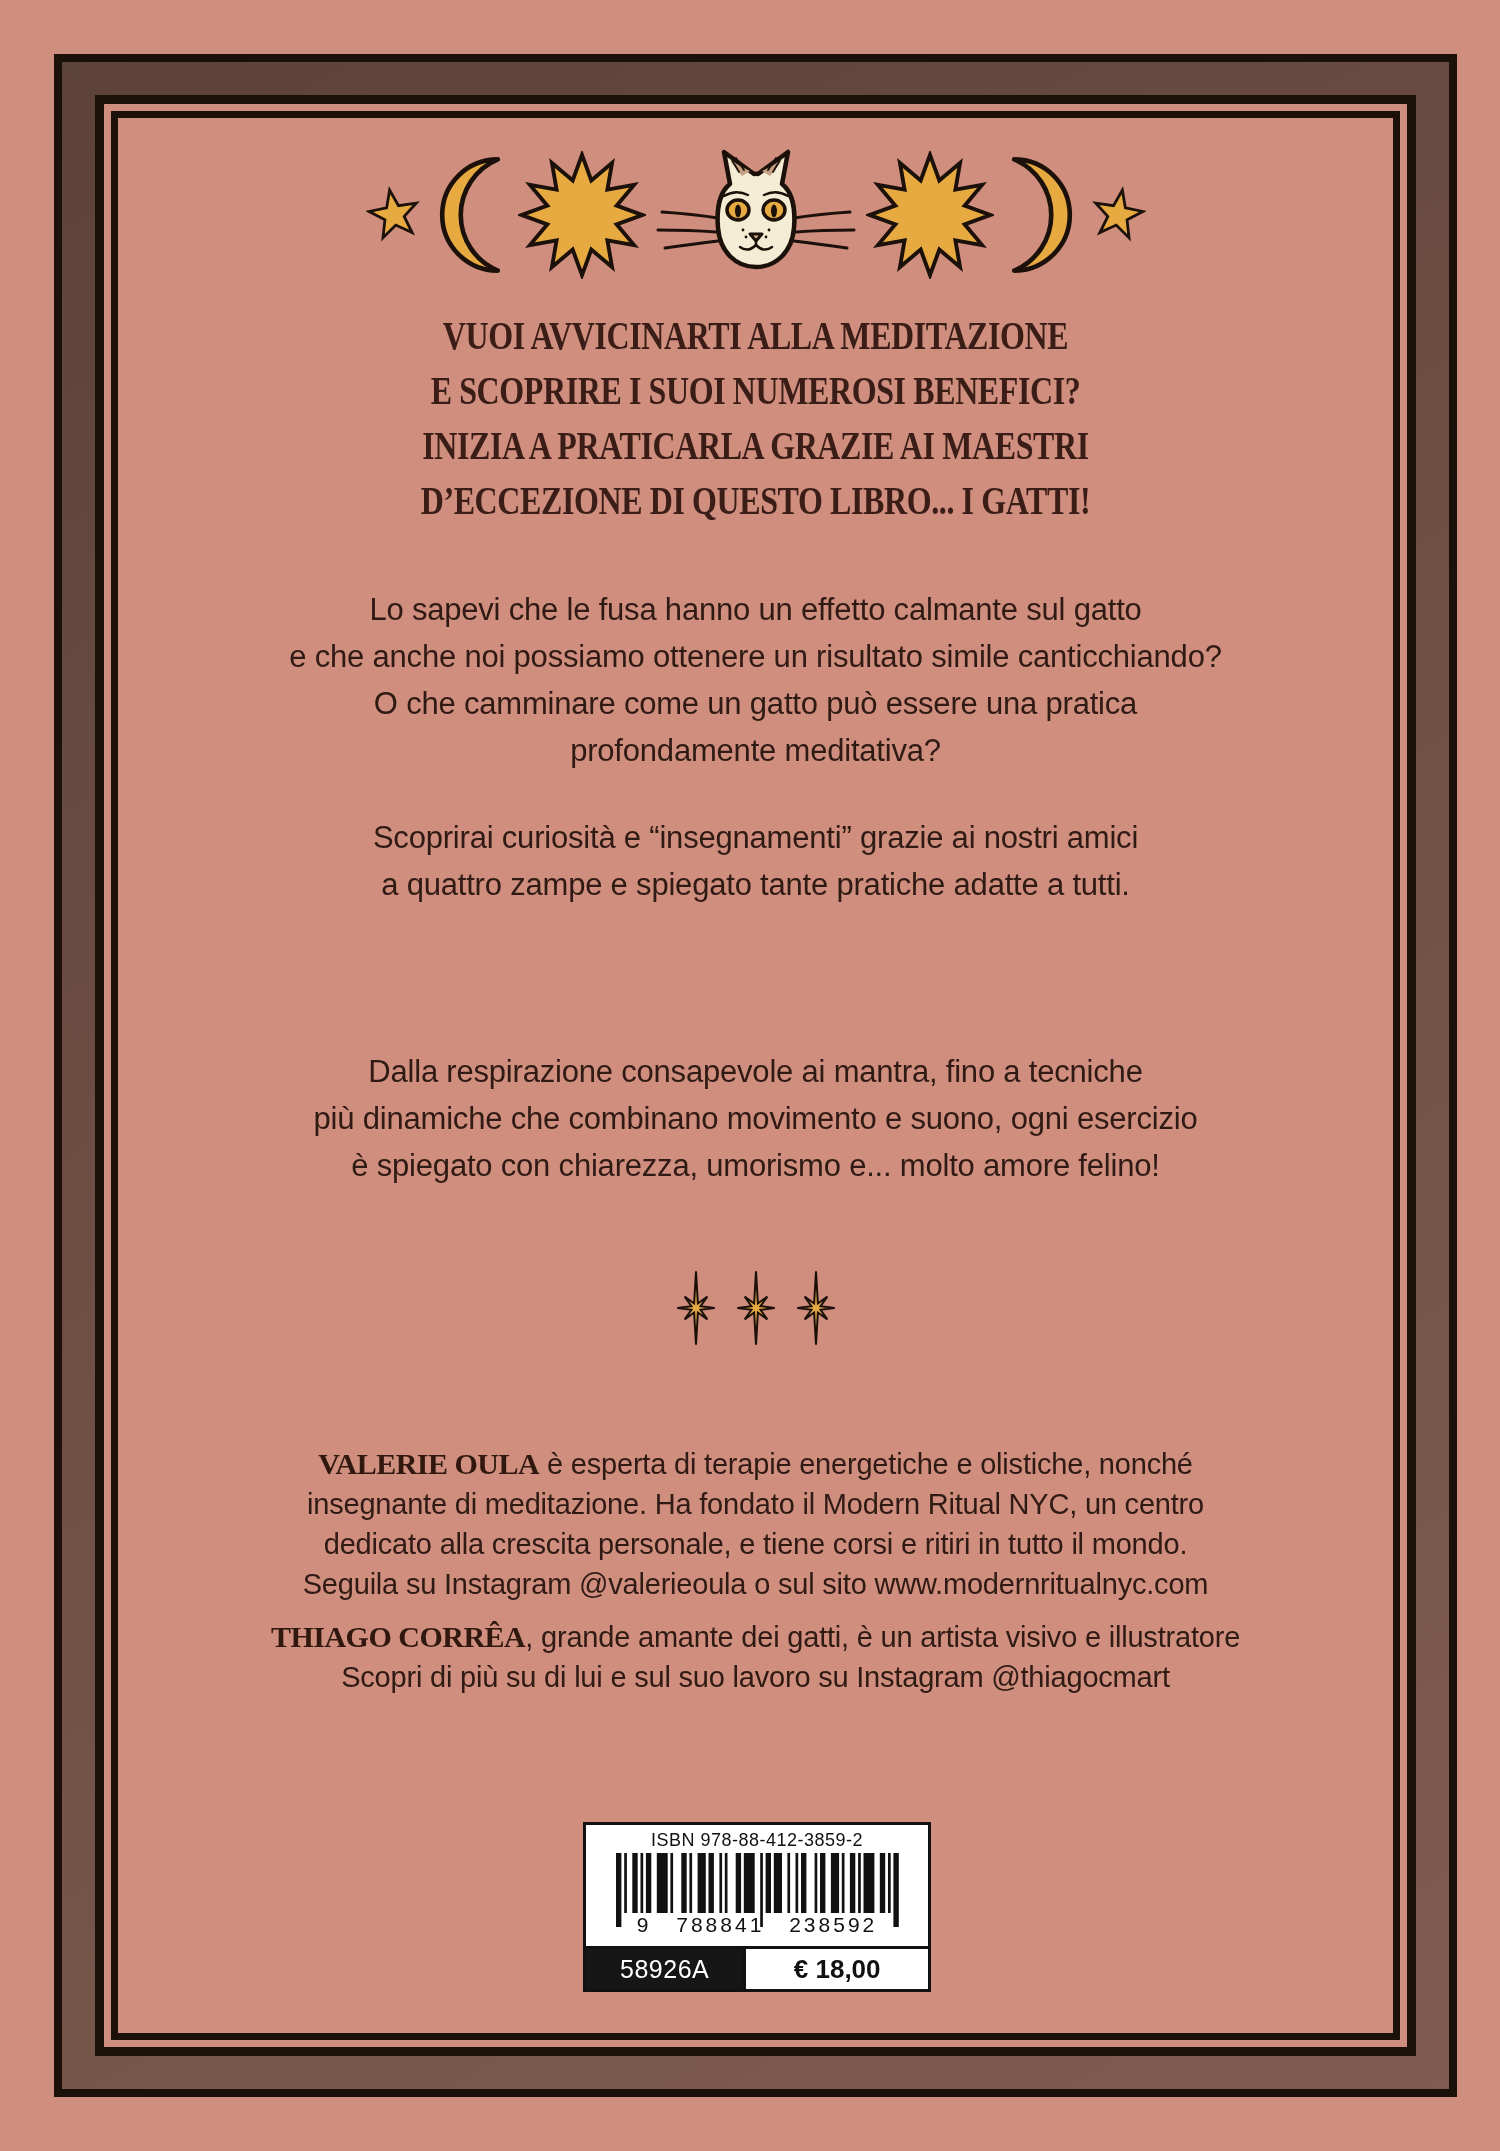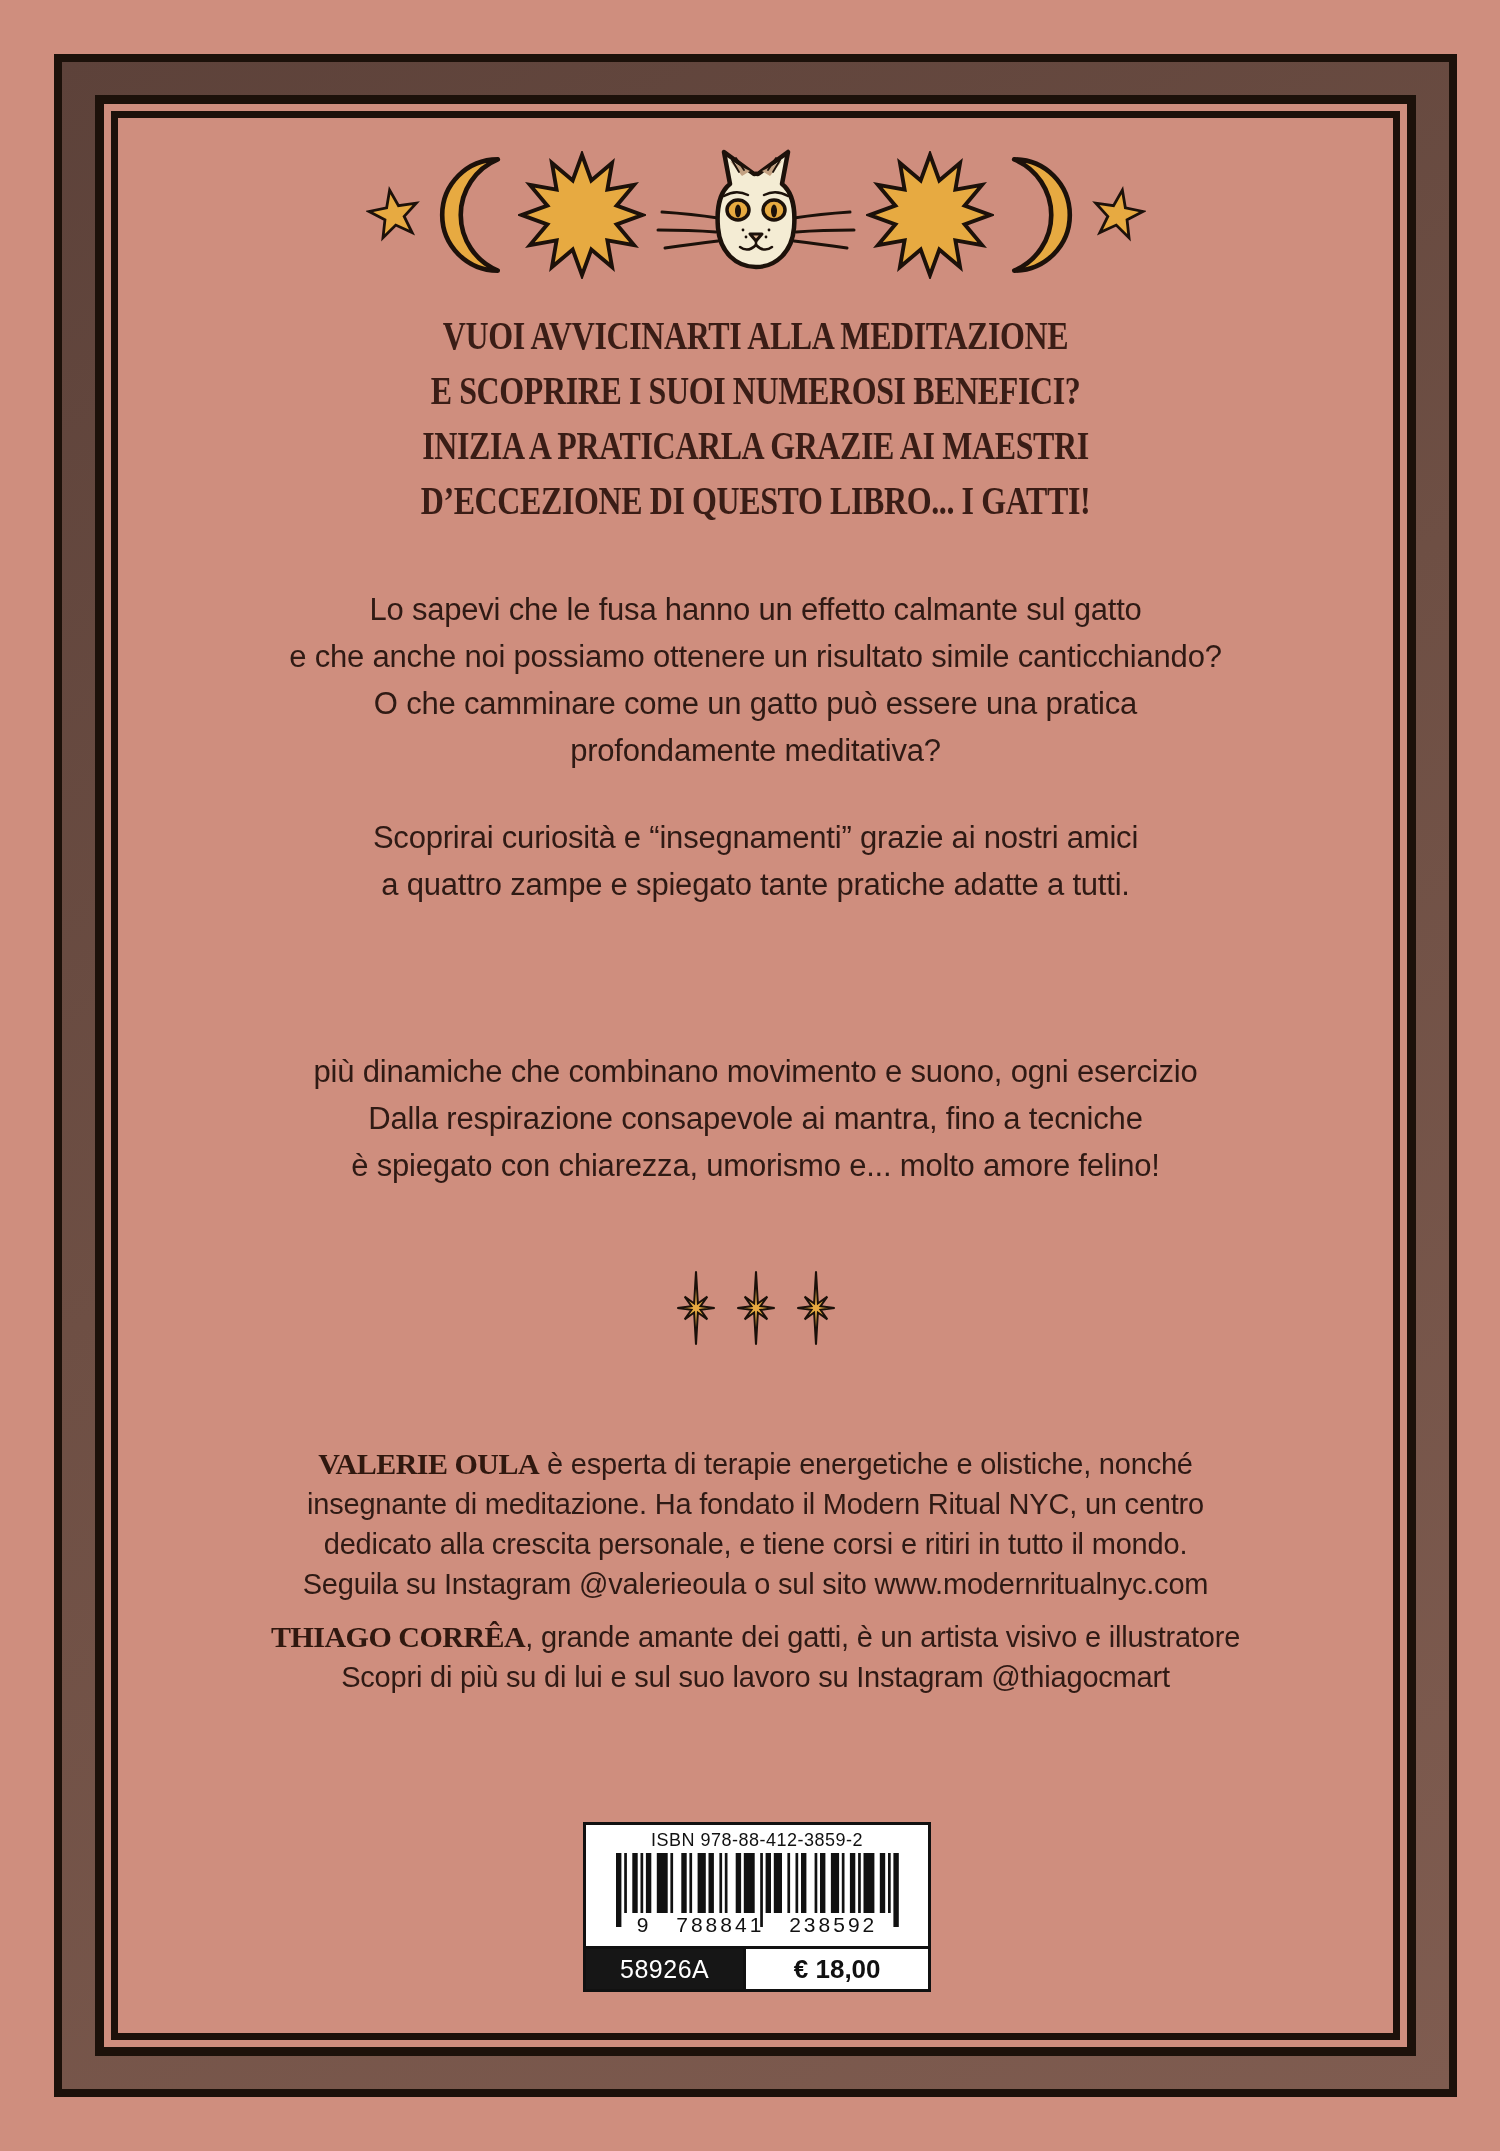--- a/index.html
+++ b/index.html
@@ -161,22 +161,22 @@
     <div>O che camminare come un gatto può essere una pratica</div>
     <div>profondamente meditativa?</div>
   </div>
 
   <div class="block para p2">
     <div>Scoprirai curiosità e “insegnamenti” grazie ai nostri amici</div>
     <div>a quattro zampe e spiegato tante pratiche adatte a tutti.</div>
   </div>
 
   <div class="block para p3">
+    <div>Dalla respirazione consapevole ai mantra, fino a tecniche</div>
     <div>più dinamiche che combinano movimento e suono, ogni esercizio</div>
-    <div>Dalla respirazione consapevole ai mantra, fino a tecniche</div>
     <div>è spiegato con chiarezza, umorismo e... molto amore felino!</div>
   </div>
 
   <div class="block sparkles">
     <svg width="40" height="114" viewBox="-30 -58 60 116">
       <polygon points="0,-55 2.8,-6.8 17,-17 6.8,-2.8 28,0 6.8,2.8 17,17 2.8,6.8 0,55 -2.8,6.8 -17,17 -6.8,2.8 -28,0 -6.8,-2.8 -17,-17 -2.8,-6.8" fill="#e7aa41" stroke="#1c110a" stroke-width="3" stroke-linejoin="miter"></polygon>
     </svg>
     <svg width="40" height="114" viewBox="-30 -58 60 116">
       <polygon points="0,-55 2.8,-6.8 17,-17 6.8,-2.8 28,0 6.8,2.8 17,17 2.8,6.8 0,55 -2.8,6.8 -17,17 -6.8,2.8 -28,0 -6.8,-2.8 -17,-17 -2.8,-6.8" fill="#e7aa41" stroke="#1c110a" stroke-width="3" stroke-linejoin="miter"></polygon>
     </svg>

